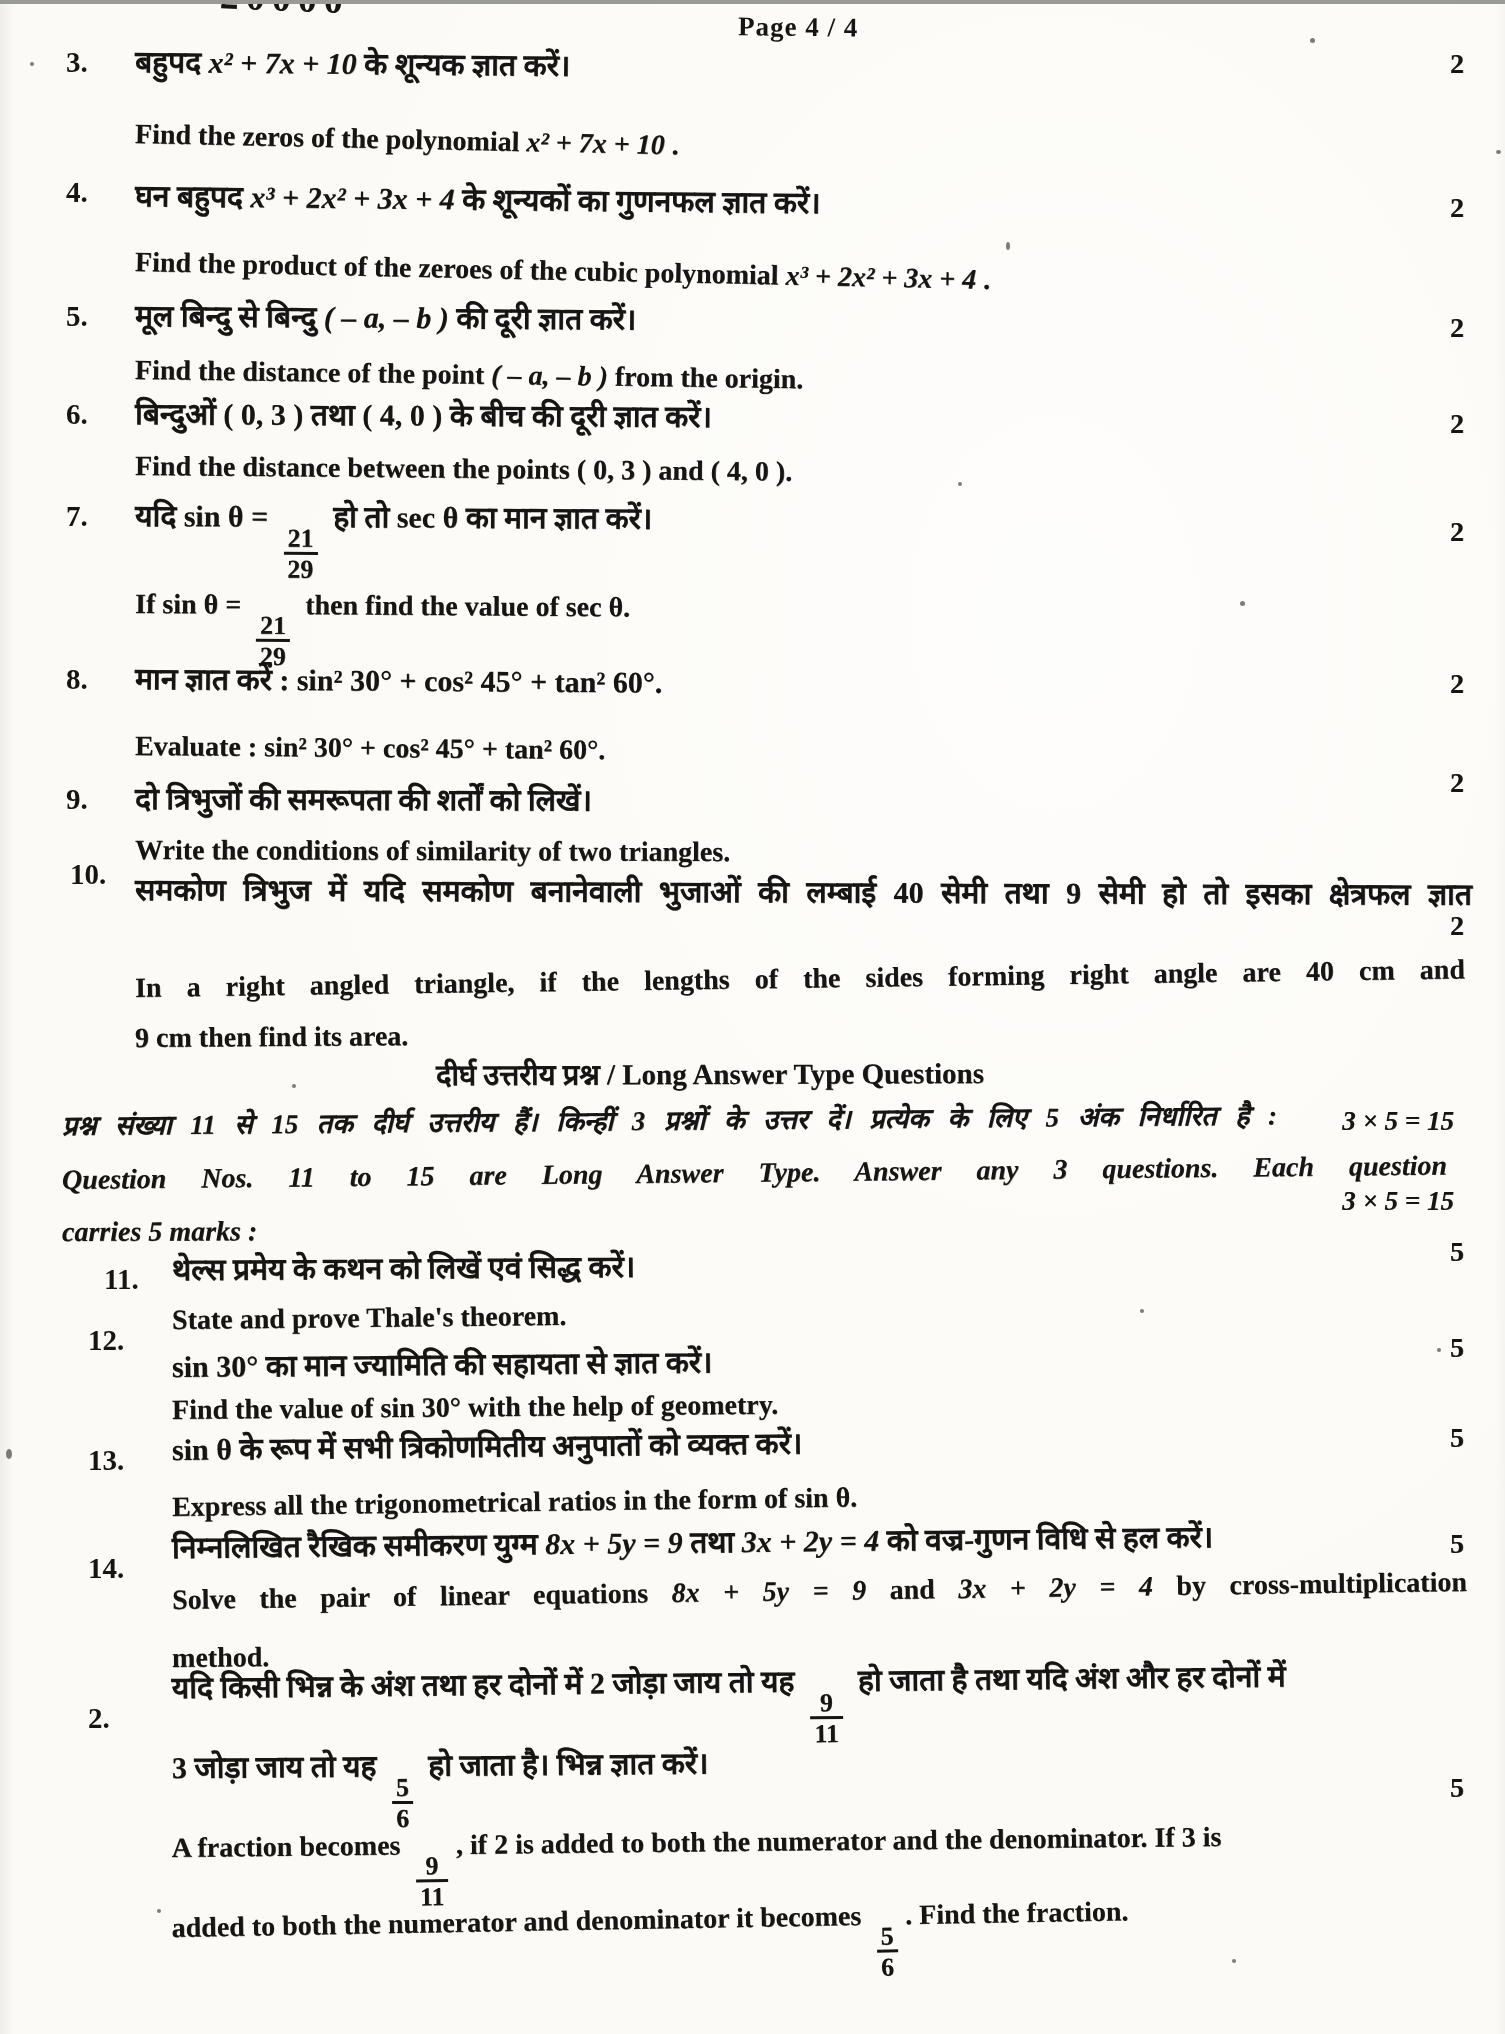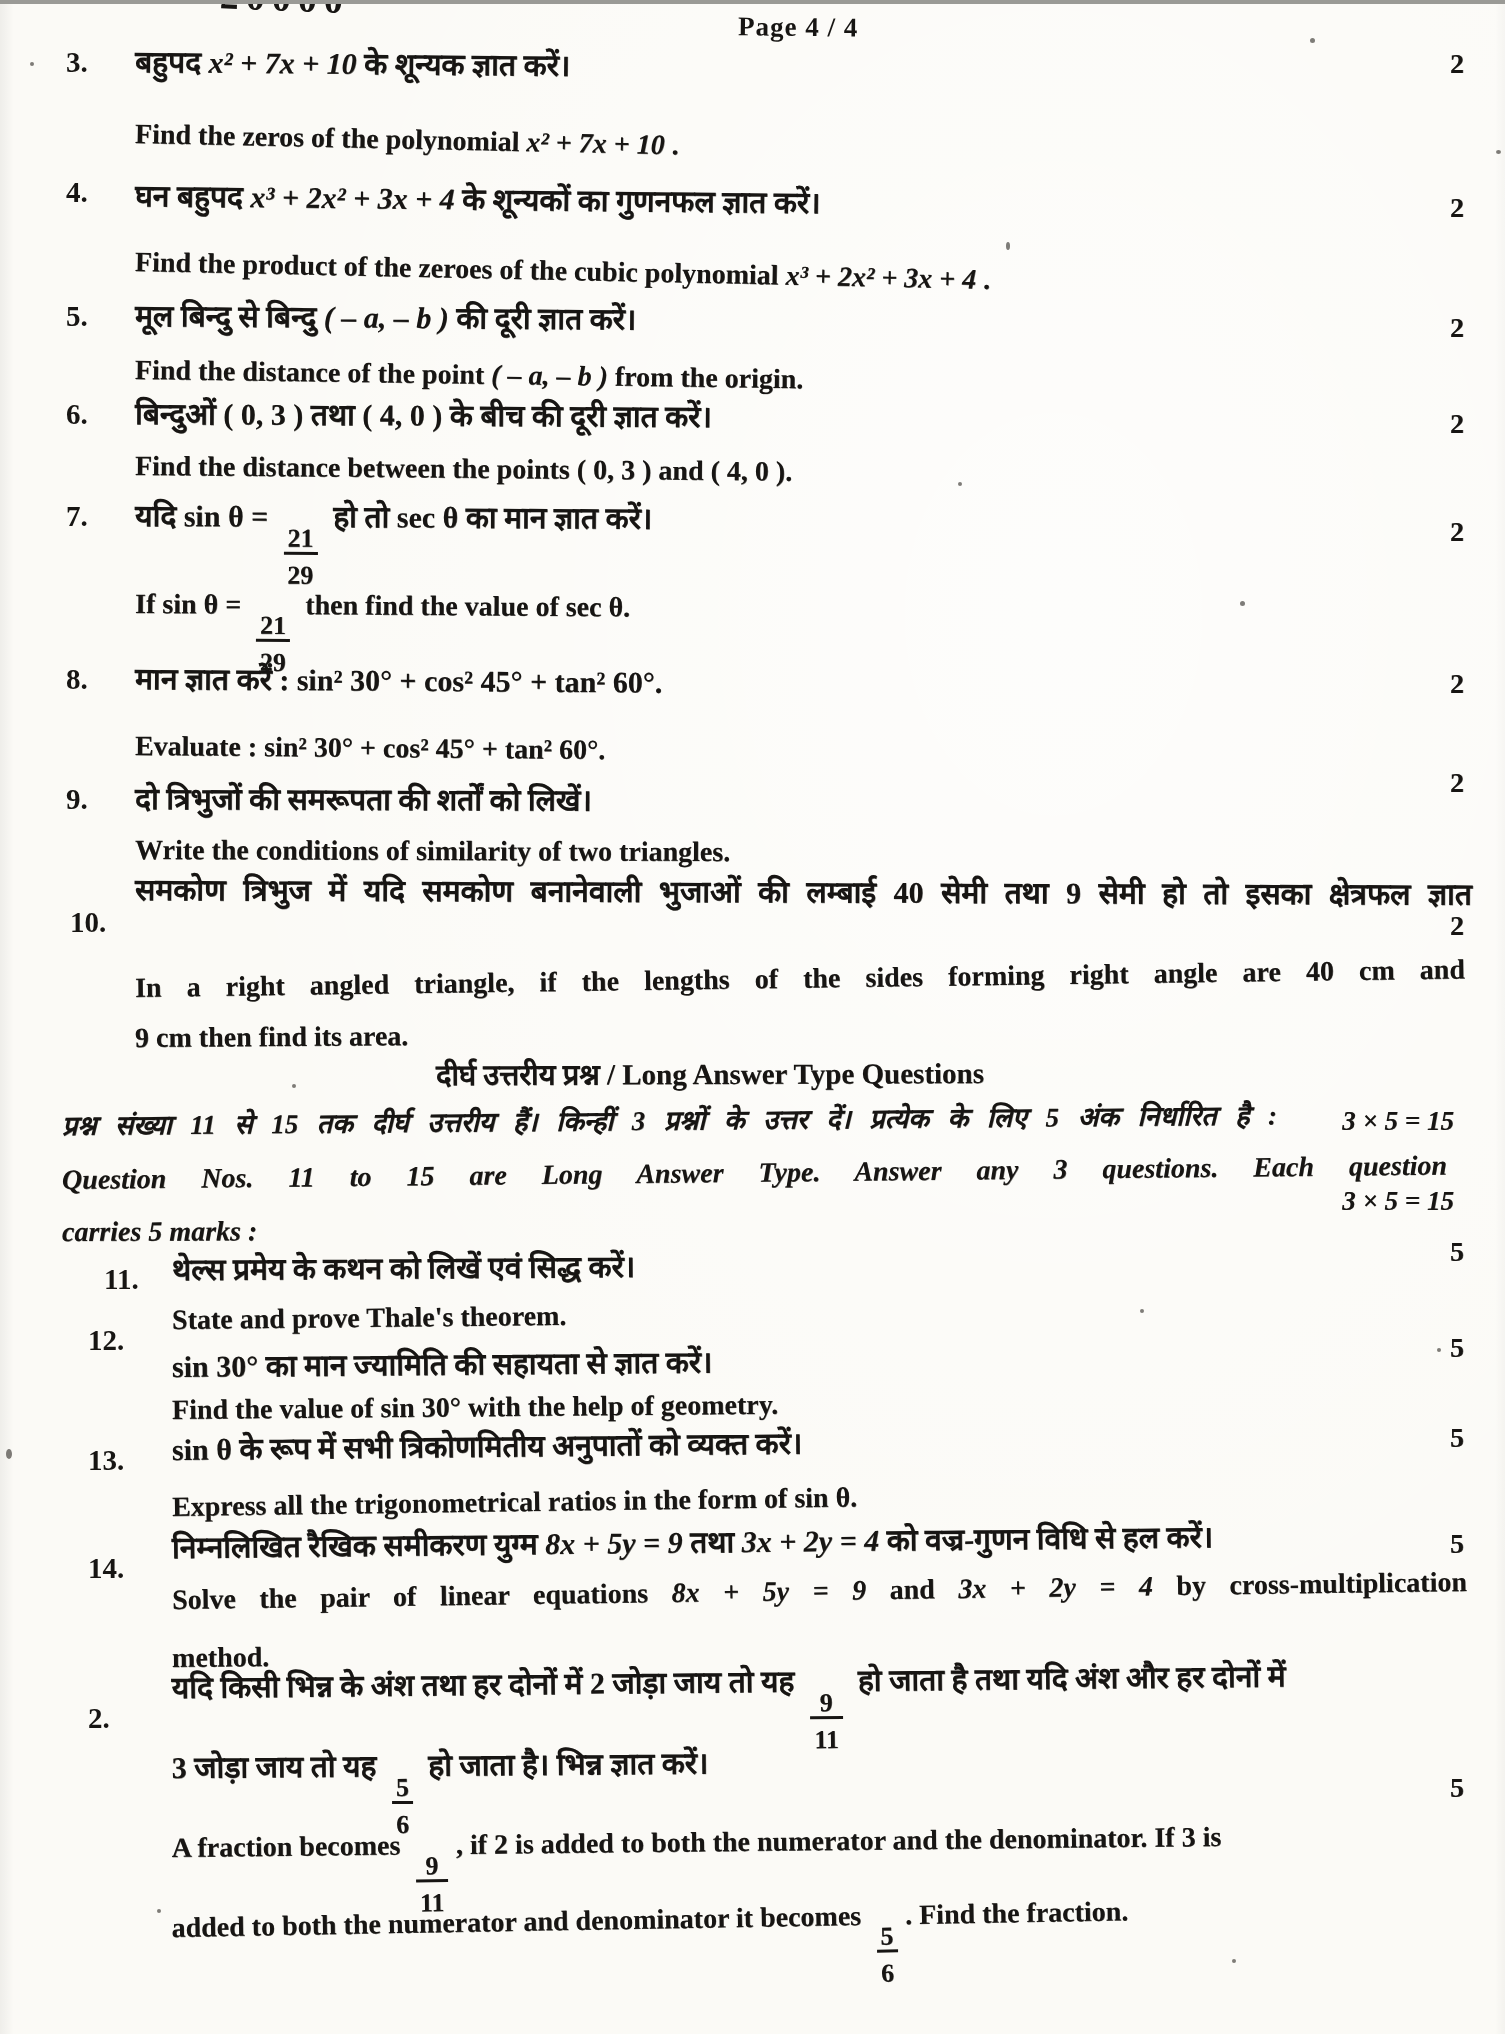--- a/index.html
+++ b/index.html
@@ -24,21 +24,21 @@
   .just{white-space:normal;text-align:justify;text-align-last:justify}
   .m{font-style:italic}
   .it{font-style:italic}
   .marks{position:absolute;left:1412px;width:52px;text-align:right;font-size:28px;font-weight:700;text-shadow:.4px .4px 0 rgba(20,18,15,.55)}
   .tally{position:absolute;left:1290px;width:164px;text-align:right;font-size:27px;font-weight:700;font-style:italic;text-shadow:.4px .4px 0 rgba(20,18,15,.55)}
   .instr{left:62px;width:1215px;font-size:27px}
   .einstr{left:62px;width:1385px;font-size:28px}
   .section{position:absolute;left:0;top:1049px;width:1420px;text-align:center;font-size:29px;font-weight:700;transform:rotate(-.2deg);
            text-shadow:.4px .4px 0 rgba(20,18,15,.55)}
   .frac{display:inline-flex;flex-direction:column;align-items:center;vertical-align:-20px;line-height:1.05;font-size:26px;font-weight:700;margin:0 8px}
-  .frac .den{border-top:3px solid #171513;padding:7px 4px 0}
+  .frac .den{border-top:3px solid #171513;padding:1px 4px 0}
   .frac .num{padding:0 4px}
   .speck{position:absolute;background:#3a3833;border-radius:50%;opacity:.65}
   
   .tp02{transform:rotate(.2deg)} .tp03{transform:rotate(.3deg)} .tp04{transform:rotate(.4deg)}
   .tp05{transform:rotate(.5deg)} .tp06{transform:rotate(.6deg)} .tp08{transform:rotate(.8deg)}
   .tp12{transform:rotate(1.2deg)}
   .tm02{transform:rotate(-.2deg)} .tm04{transform:rotate(-.4deg)} .tm05{transform:rotate(-.5deg)}
   .tm06{transform:rotate(-.6deg)} .tm08{transform:rotate(-.8deg)} .tm10{transform:rotate(-1deg)}
 </style>
 </head>
@@ -85,21 +85,21 @@
   <div class="qno" style="top:655px">8.</div>
   <div class="line tp04" style="top:655px"><span>मान ज्ञात करें : </span><span>sin² 30° + cos² 45° + tan² 60°.</span></div>
   <div class="marks" style="top:664px">2</div>
   <div class="line en tp05" style="top:722px"><span>Evaluate : </span><span>sin² 30° + cos² 45° + tan² 60°.</span></div>
 
   <div class="qno" style="top:775px">9.</div>
   <div class="line tp02" style="top:775px">दो त्रिभुजों की समरूपता की शर्तों को लिखें।</div>
   <div class="marks" style="top:763px">2</div>
   <div class="line en tp02" style="top:826px">Write the conditions of similarity of two triangles.</div>
 
-  <div class="qno" style="top:898px;left:70px">10.</div>
+  <div class="qno" style="top:850px;left:70px">10.</div>
   <div class="line just tp02" style="top:866px;width:1337px">समकोण त्रिभुज में यदि समकोण बनानेवाली भुजाओं की लम्बाई 40 सेमी तथा 9 सेमी हो तो इसका क्षेत्रफल ज्ञात</div>
   <div class="marks" style="top:906px">2</div>
   <div class="line en just tm08" style="top:964px;width:1330px">In a right angled triangle, if the lengths of the sides forming right angle are 40 cm and</div>
   <div class="line en tm04" style="top:1014px">9 cm then find its area.</div>
 
   <div class="section">दीर्घ उत्तरीय प्रश्न / Long Answer Type Questions</div>
 
   <div class="line instr it just tm05" style="top:1102px">प्रश्न संख्या 11 से 15 तक दीर्घ उत्तरीय हैं। किन्हीं 3 प्रश्नों के उत्तर दें। प्रत्येक के लिए 5 अंक निर्धारित है :</div>
   <div class="tally" style="top:1102px">3 × 5 = 15</div>
   <div class="line einstr it just tm06" style="top:1156px">Question Nos. 11 to 15 are Long Answer Type. Answer any 3 questions. Each question</div>

